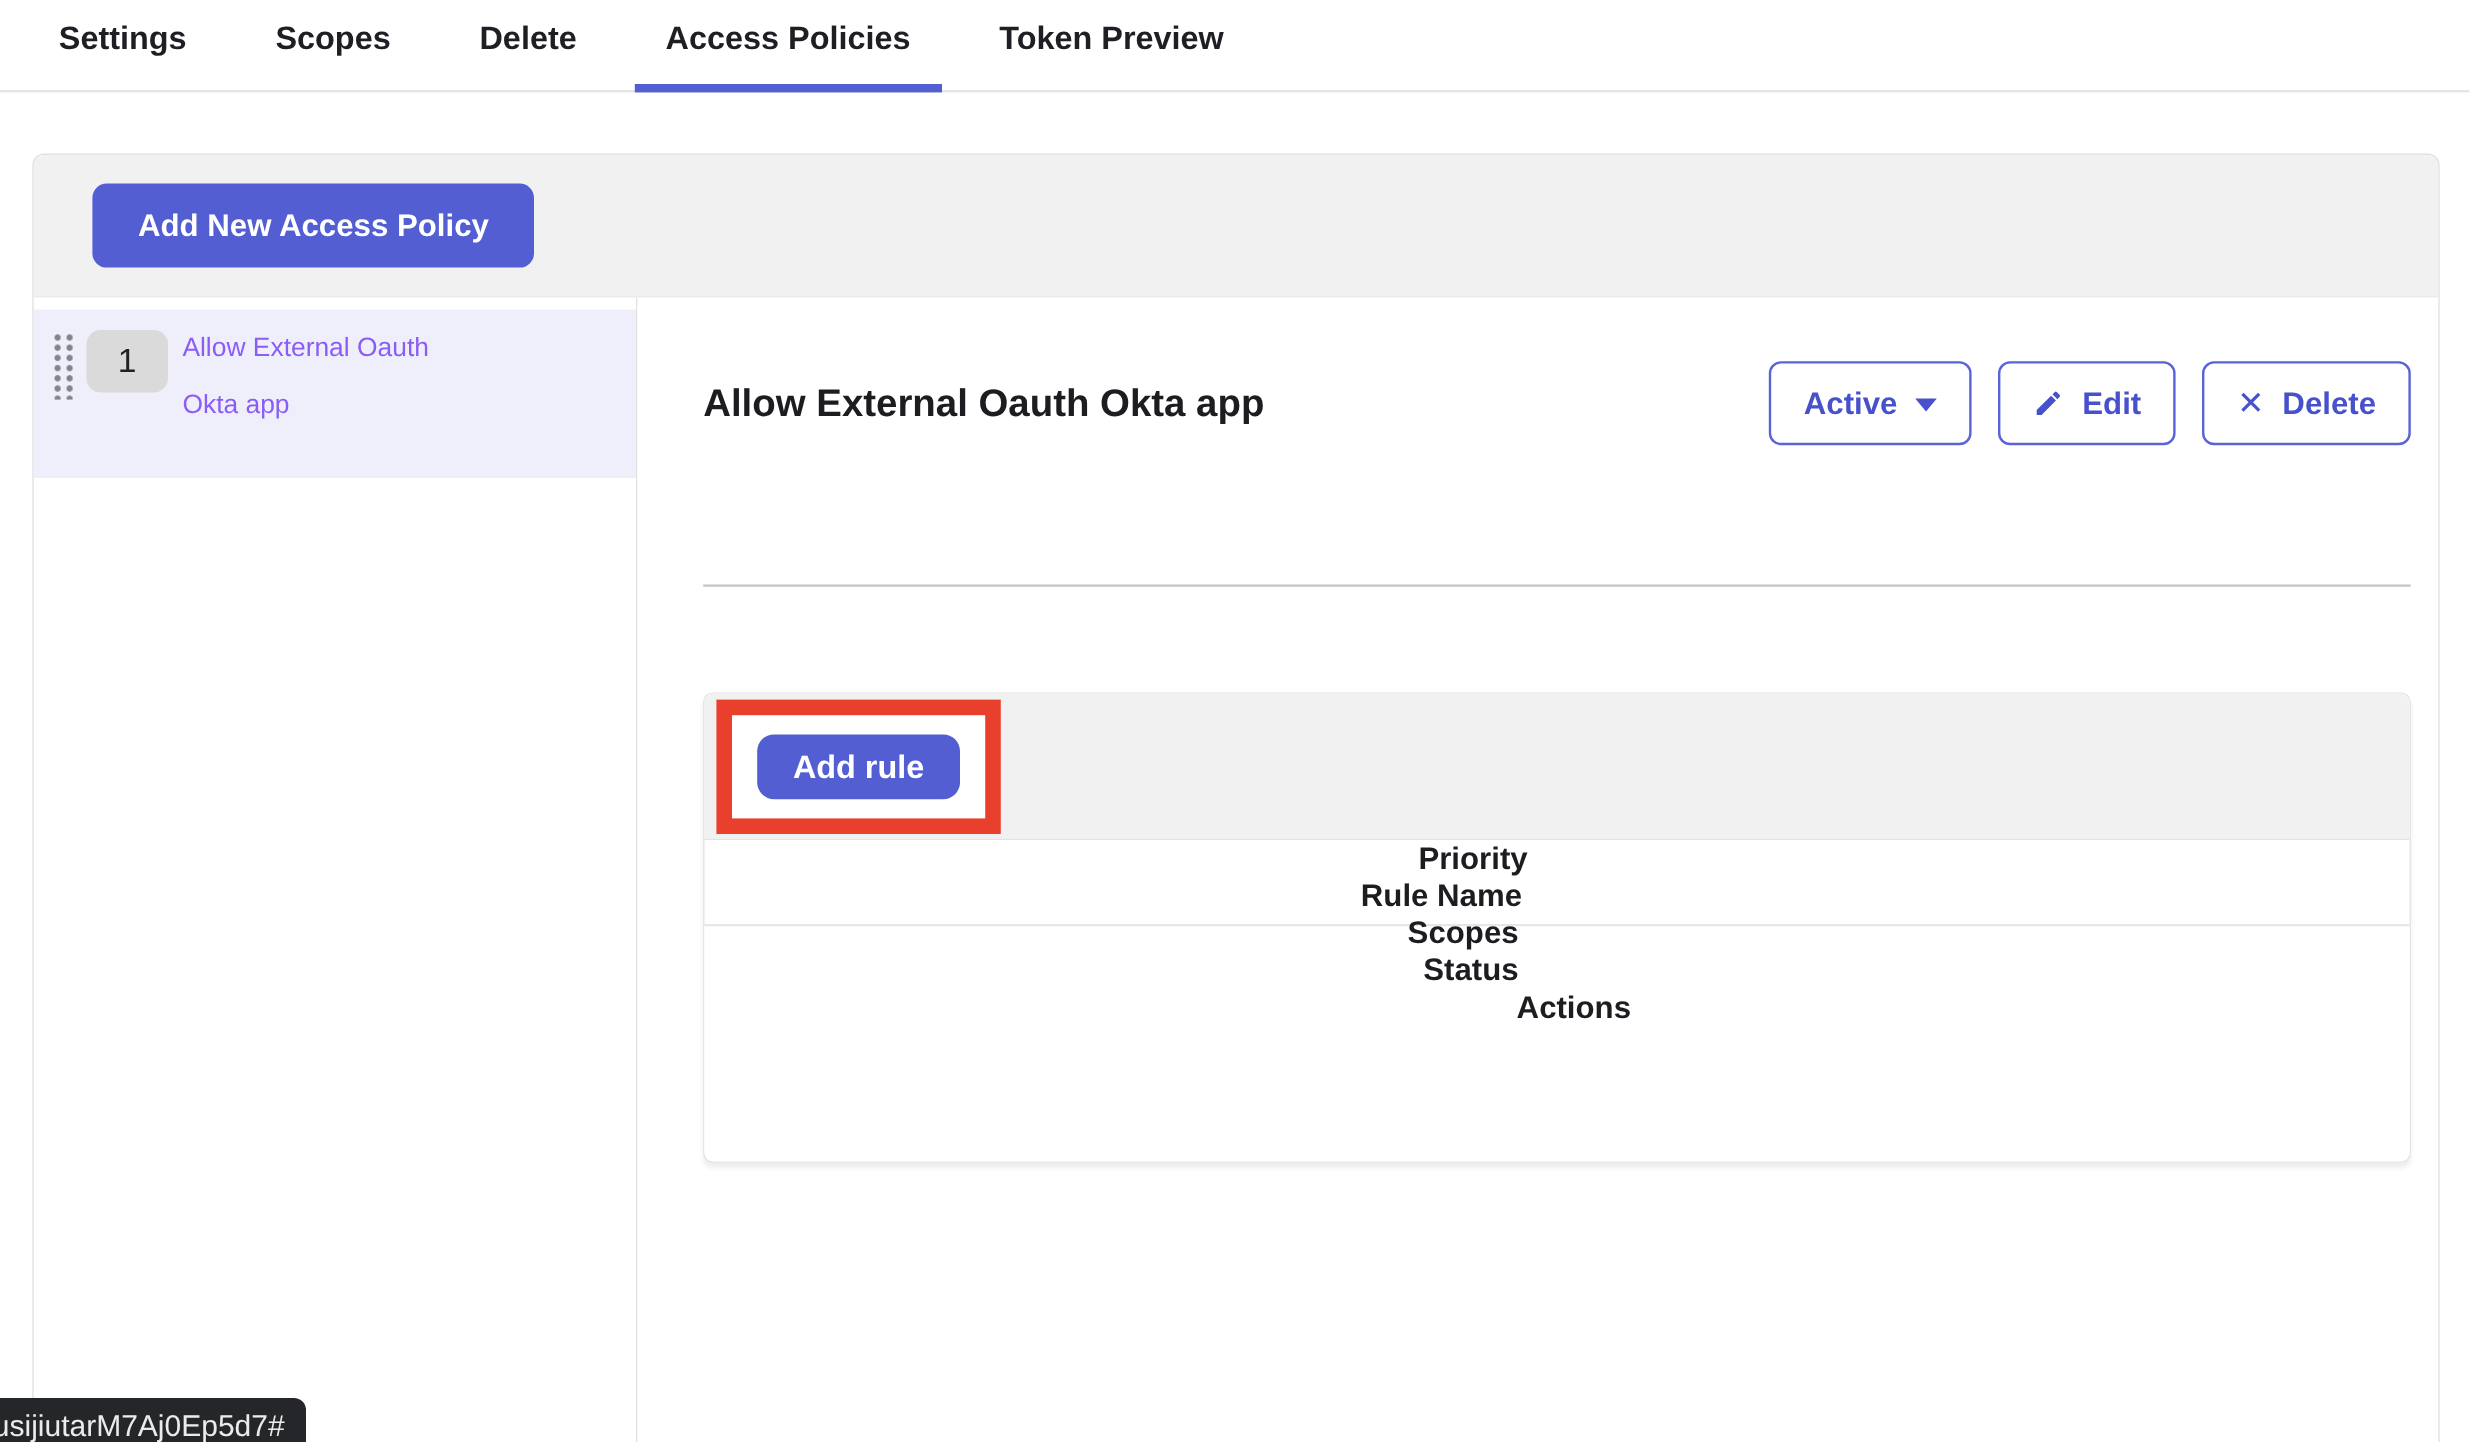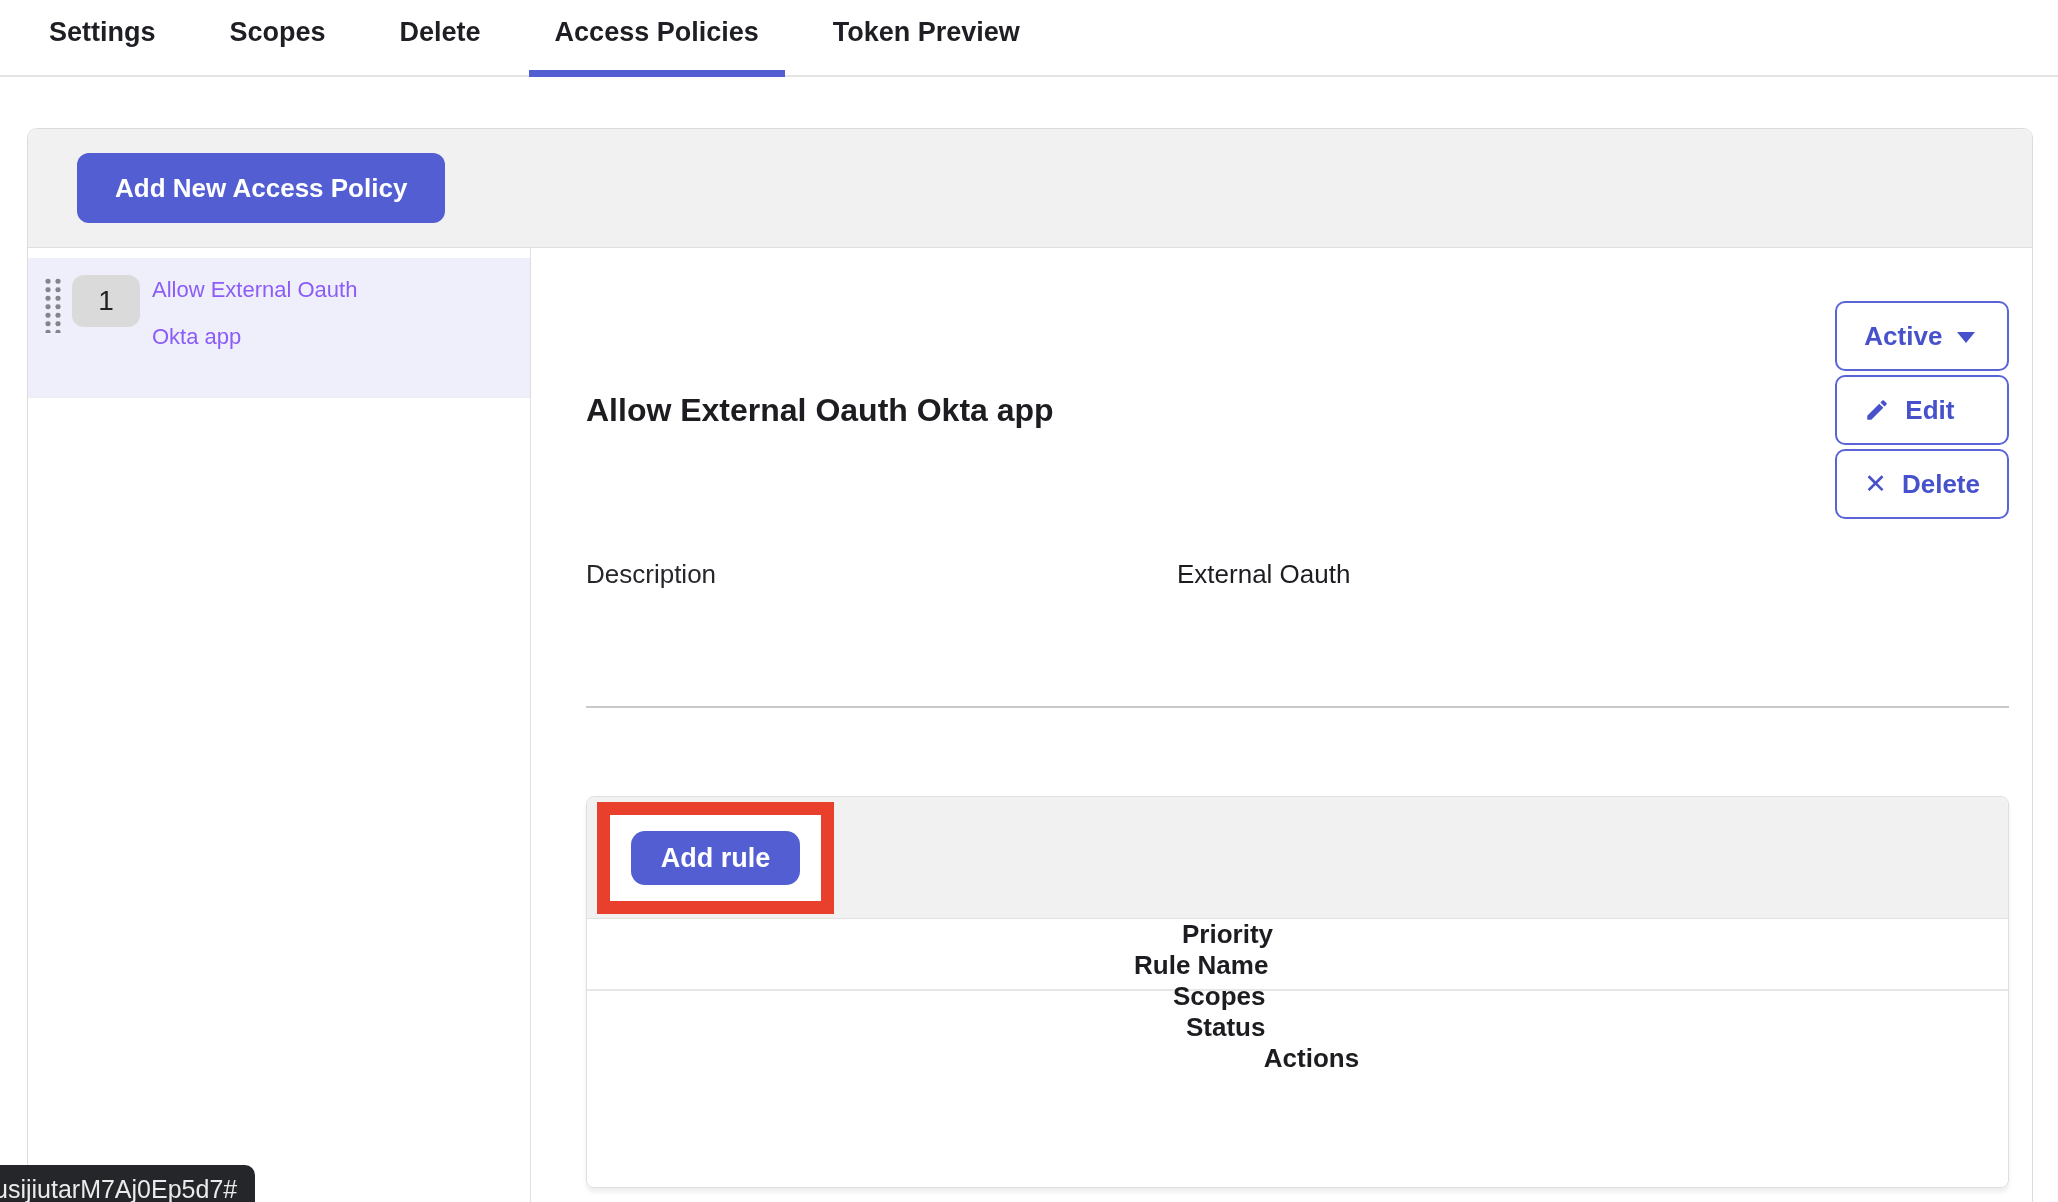--- a/index.html
+++ b/index.html
@@ -30,21 +30,21 @@
     background-image:radial-gradient(circle,#83838B 2.3px,transparent 2.9px);
     background-size:10px 8.5px;background-position:0 0;cursor:grab;}
   .badge{width:68px;height:52px;margin-left:9px;margin-top:17px;background:var(--badge_bg,#DADADA);
     border-radius:12px;display:flex;align-items:center;justify-content:center;font-size:28px;color:#222;}
   .policy-title{margin-left:12px;margin-top:8px;font-size:22px;line-height:47px;color:#8b5cf6;}
 
   
   .detail{flex:1;padding:53px 23px 0 55px;}
   .detail-head{display:flex;justify-content:space-between;align-items:center;}
   .detail-head h1{margin:0;font-size:32px;font-weight:bold;color:#1D1D21;}
-  .btn-group{display:flex;gap:4px;flex-direction:column;}
+  .btn-group{display:flex;gap:22px;}
   .btn-outline{display:inline-flex;align-items:center;gap:15px;height:70px;padding:0 27px;
     background:#fff;border:2px solid #5A64D6;border-radius:10px;color:var(--outline_btn,#4751CB);
     font-family:inherit;font-size:26px;font-weight:bold;cursor:pointer;}
   .caret{width:0;height:0;border-left:9px solid transparent;border-right:9px solid transparent;
     border-top:11px solid currentColor;margin-top:3px;}
   .xmark{font-size:27px;font-weight:normal;line-height:1;}
 
   .meta{margin-top:40px;}
   .meta-row{display:flex;align-items:flex-start;}
   .meta-row.first{margin-bottom:60px;}
@@ -129,24 +129,20 @@
             <span>Edit</span>
           </button>
           <button class="btn-outline">
             <span class="xmark icon">✕</span>
             <span>Delete</span>
           </button>
         </div>
       </div>
 
       <div class="meta">
-        <div class="meta-row first">
-          <div class="meta-label">Description</div>
-          <div class="meta-value">External Oauth</div>
-        </div>
       </div>
 
       <hr class="divider">
 
       <div class="rules">
         <div class="rules-header">
           <div class="red-box">
             <button class="btn-add-rule">Add rule</button>
           </div>
         </div>

